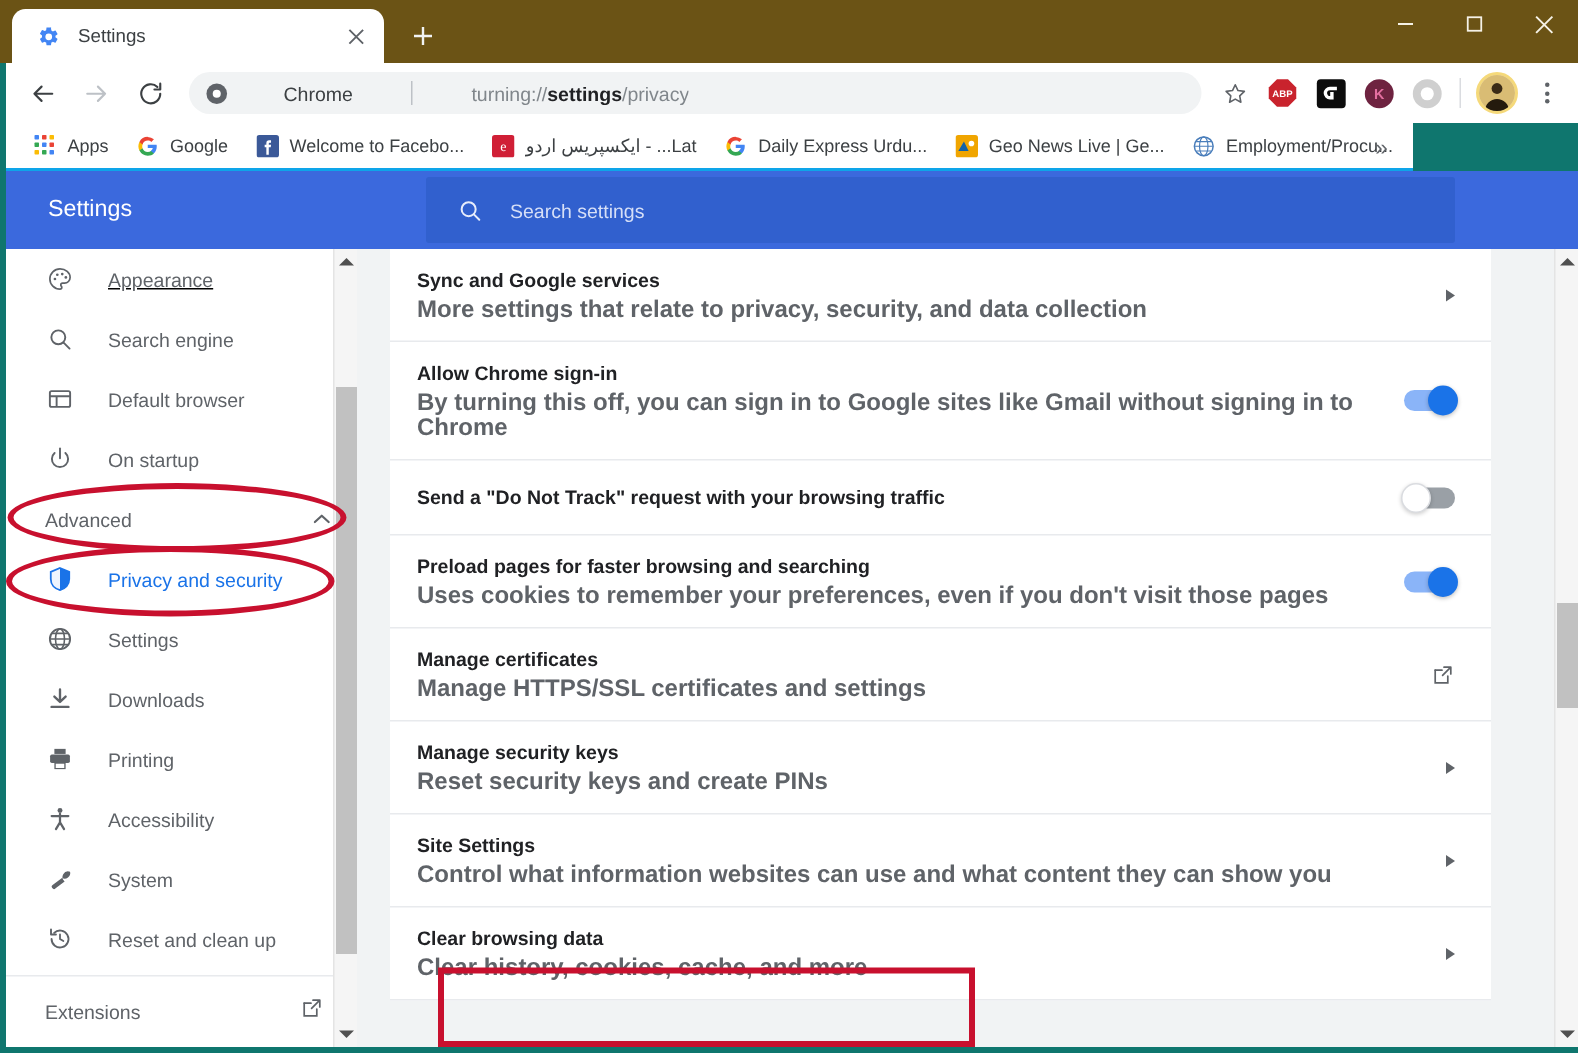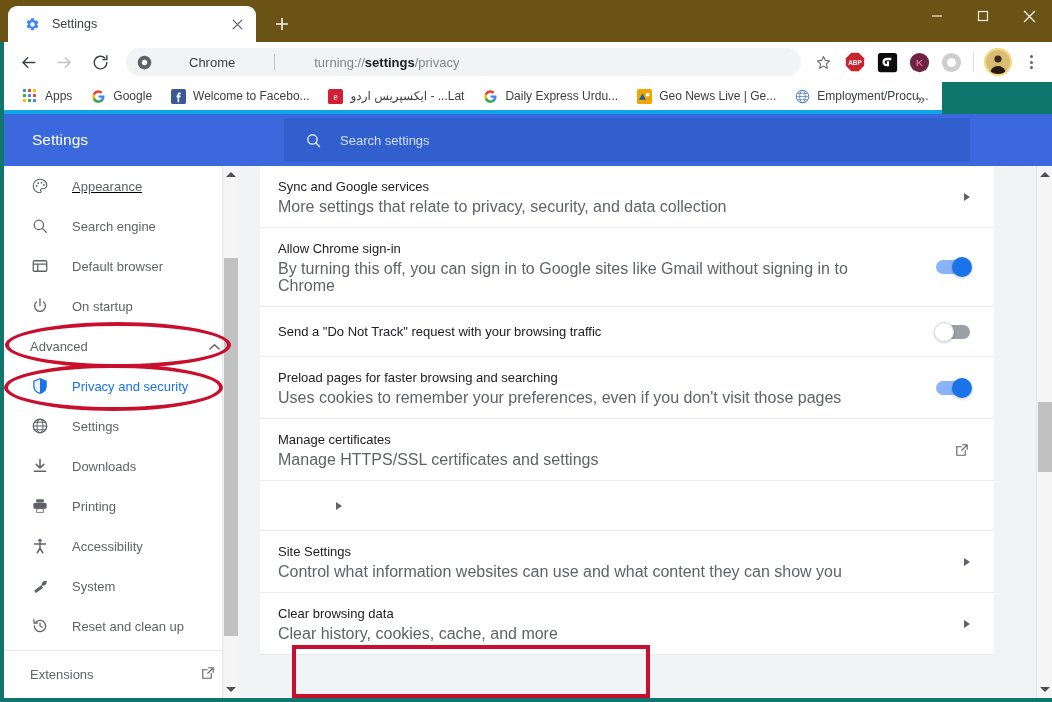--- a/index.html
+++ b/index.html
@@ -126,21 +126,21 @@
   }
   .menu-dot { width:3px; height:3px; border-radius:50%; background:#5f6368; }
 
   
   .bookmarks {
     position: absolute; left: 4px; top: 82px;
     width: 938px; height: 32px;
     background: #ffffff;
     display: flex; align-items: center;
     padding: 0 4px 0 10px;
-    border-bottom: 4px solid #0ea5e9;
+    border-bottom: 2px solid #0ea5e9;
   }
   .bm {
     display: flex; align-items: center;
     height: 24px; padding: 0 8px;
     border-radius: 4px;
     margin-right: 2px;
     flex: 0 0 auto;
   }
   .bm-ico {
     width: 16px; height: 16px; flex: 0 0 16px;
@@ -257,21 +257,21 @@
     width: 734px;
     background: #ffffff;
   }
   .row {
     display: flex; align-items: center;
     min-height: 50px;
     padding: 0 24px 0 18px;
     border-bottom: 1px solid #e8eaed;
     position: relative;
   }
-  .row-texts { flex: 1 1 auto; padding: 12px 0; min-width: 0; }
+  .row-texts { flex: 1 1 auto; padding: 12px 0; min-width: 0; font-weight: bold; }
   .row-title {
     font-size: 13px; color: #202124;
     line-height: 18px;
   }
   .row-sub {
     font-size: 16px; color: #5f6368;
     line-height: 17px; margin-top: 2px;
   }
   .row-ctl {
     flex: 0 0 auto;
@@ -771,20 +771,24 @@
               <div class="row-sub">Manage HTTPS/SSL certificates and settings</div>
             </div>
             <div class="row-ctl">
               <svg width="16" height="16" viewBox="0 0 24 24">
                 <path d="M4.2 7.2 V19.8 H16.8 V13" fill="none" stroke="#5f6368" stroke-width="1.7" stroke-linecap="round"></path>
                 <path d="M4.2 7.2 H11 M19.8 4.2 H13 M19.8 4.2 V11 M19.8 4.2 L11.6 12.4" fill="none" stroke="#5f6368" stroke-width="1.7" stroke-linecap="round"></path>
               </svg>
             </div>
           </div>
           <div class="row">
+            <div class="row-texts">
+              <div class="row-title">Manage security keys</div>
+              <div class="row-sub">Reset security keys and create PINs</div>
+            </div>
             <div class="row-ctl">
               <span class="arrow-right"></span>
             </div>
           </div>
           <div class="row">
             <div class="row-texts">
               <div class="row-title">Site Settings</div>
               <div class="row-sub">Control what information websites can use and what content they can show you</div>
             </div>
             <div class="row-ctl">

